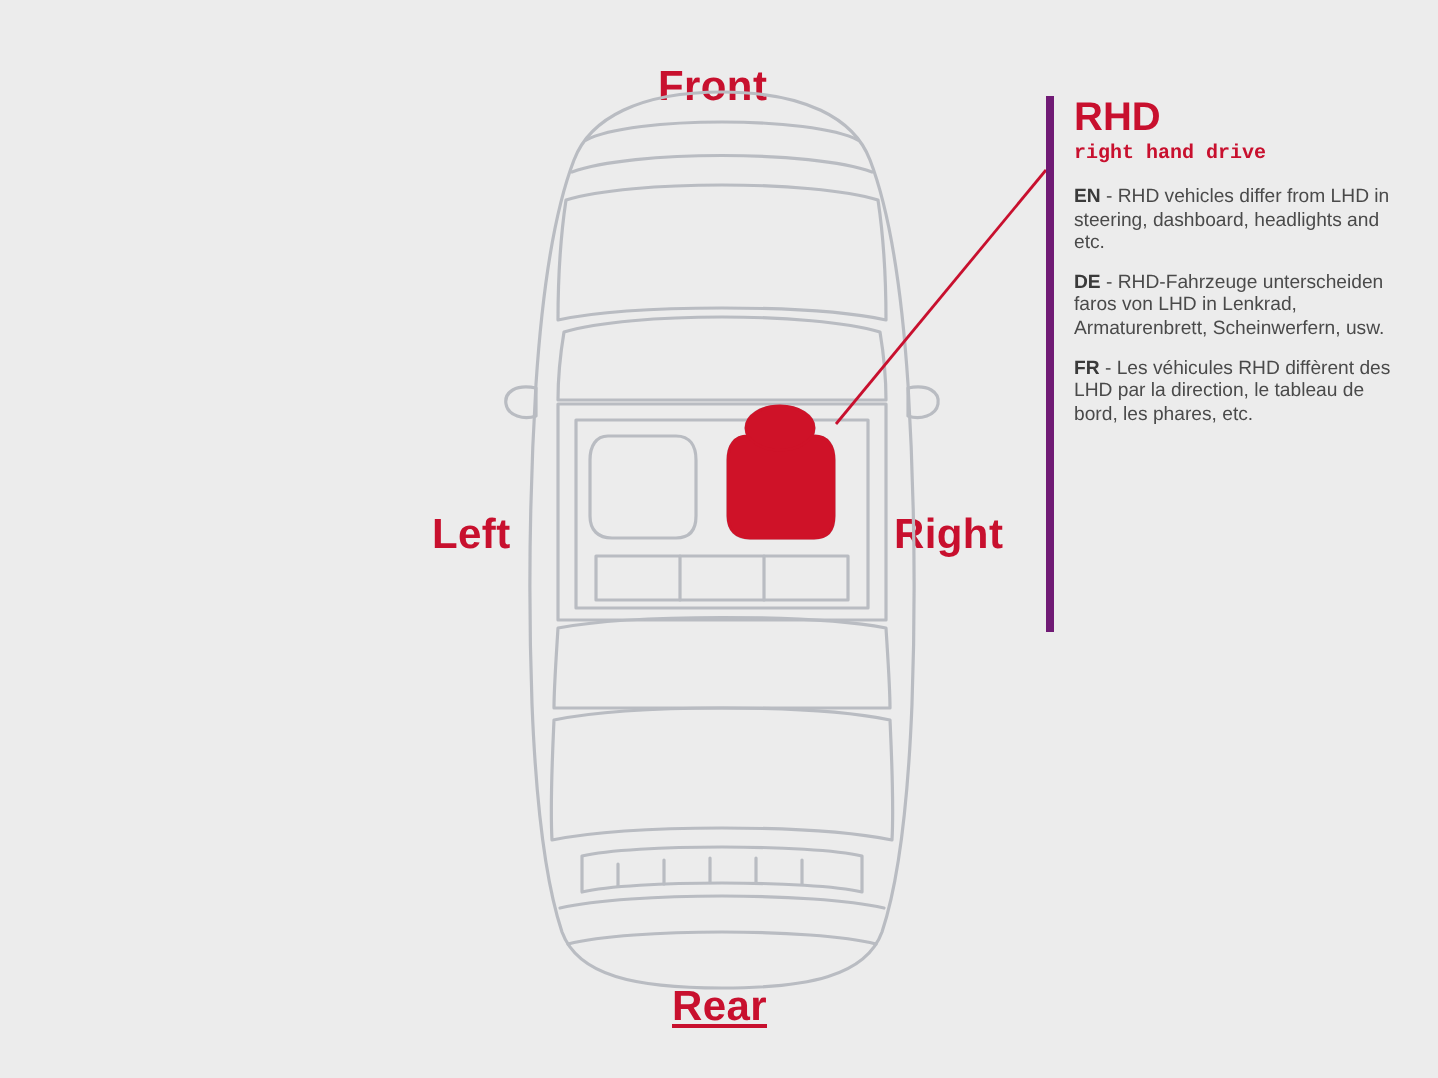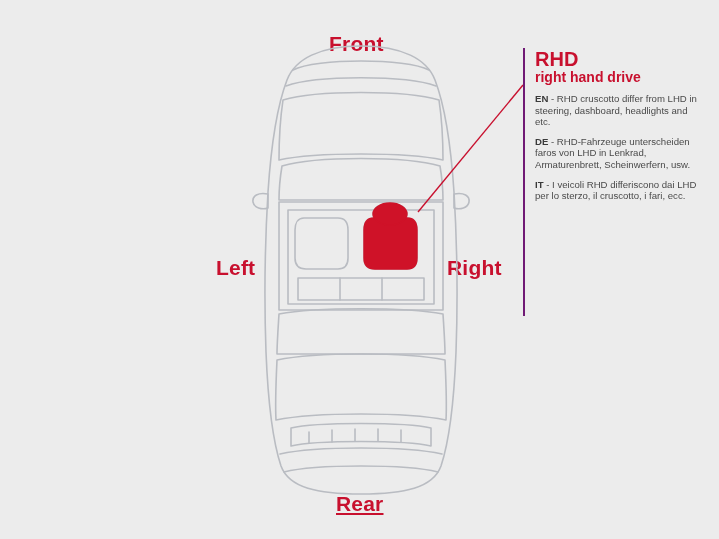--- a/index.html
+++ b/index.html
@@ -39,37 +39,38 @@
     height: 455px;
   }
   .car-wrap svg { display: block; }
 
   .panel {
     position: absolute;
     left: 523px;
     top: 48px;
     width: 182px;
     height: 268px;
-    border-left: 2px solid #701a75;
+    border-left: 4px solid #701a75;
     padding-left: 10px;
     box-sizing: border-box;
   }
   .panel-title {
     color: #c8102e;
     font-weight: bold;
     font-size: 20px;
     line-height: 22px;
     margin: 0 0 1px 0;
   }
   .panel-sub {
     color: #c8102e;
     font-weight: bold;
-    font-size: 14px;
+    font-size: 10px;
     line-height: 13px;
     margin-bottom: 9px;
+    font-family: Liberation Mono, monospace;
   }
   .entry {
     font-size: 9.6px;
     line-height: 11.6px;
     color: #4a4a4a;
     margin-bottom: 8px;
   }
   .entry .lang {
     font-weight: bold;
     color: #3a3a3a;
@@ -161,23 +162,23 @@
 
   <svg class="callout" xmlns="http://www.w3.org/2000/svg">
     <line x1="418" y1="212" x2="523" y2="85" stroke="#c8102e" stroke-width="1.4"></line>
   </svg>
 
   <div class="panel">
     <div class="panel-title">RHD</div>
     <div class="panel-sub">right hand drive</div>
 
     <div class="entry">
-      <span class="lang">EN</span><span> - RHD cruscotto differ from LHD in steering, dashboard, headlights and etc.</span>
+      <span class="lang">EN</span><span> - RHD vehicles differ from LHD in steering, dashboard, headlights and etc.</span>
     </div>
     <div class="entry">
       <span class="lang">DE</span><span> - RHD-Fahrzeuge unterscheiden faros von LHD in Lenkrad, Armaturenbrett, Scheinwerfern, usw.</span>
     </div>
     <div class="entry">
-      <span class="lang">IT</span><span> - I veicoli RHD differiscono dai LHD per lo sterzo, il cruscotto, i fari, ecc.</span>
+      <span class="lang">FR</span><span> - Les véhicules RHD diffèrent des LHD par la direction, le tableau de bord, les phares, etc.</span>
     </div>
   </div>
 
 </div>
 
 </body></html>

